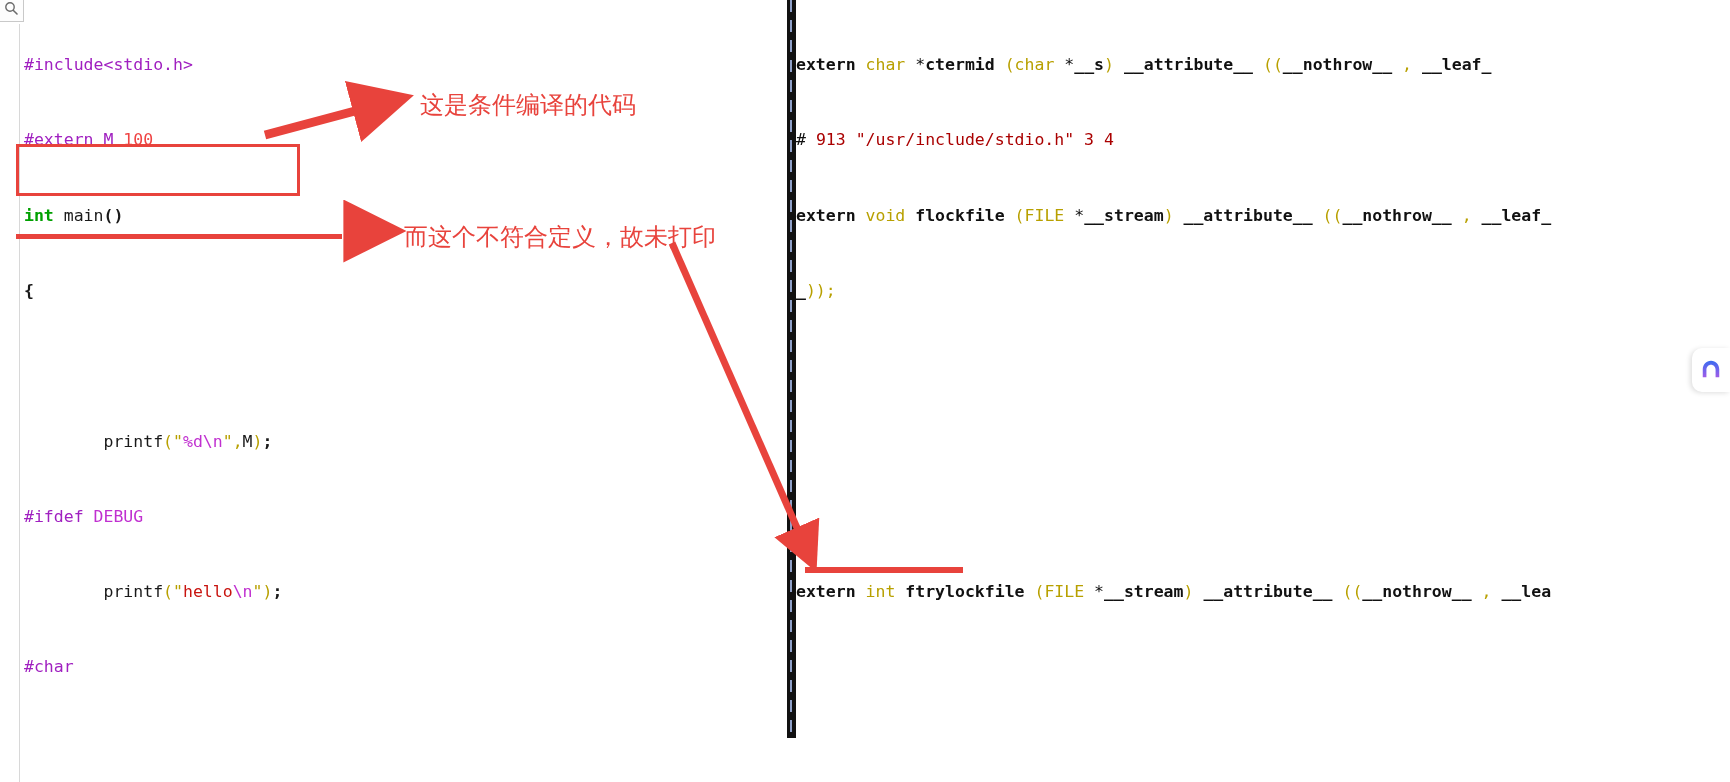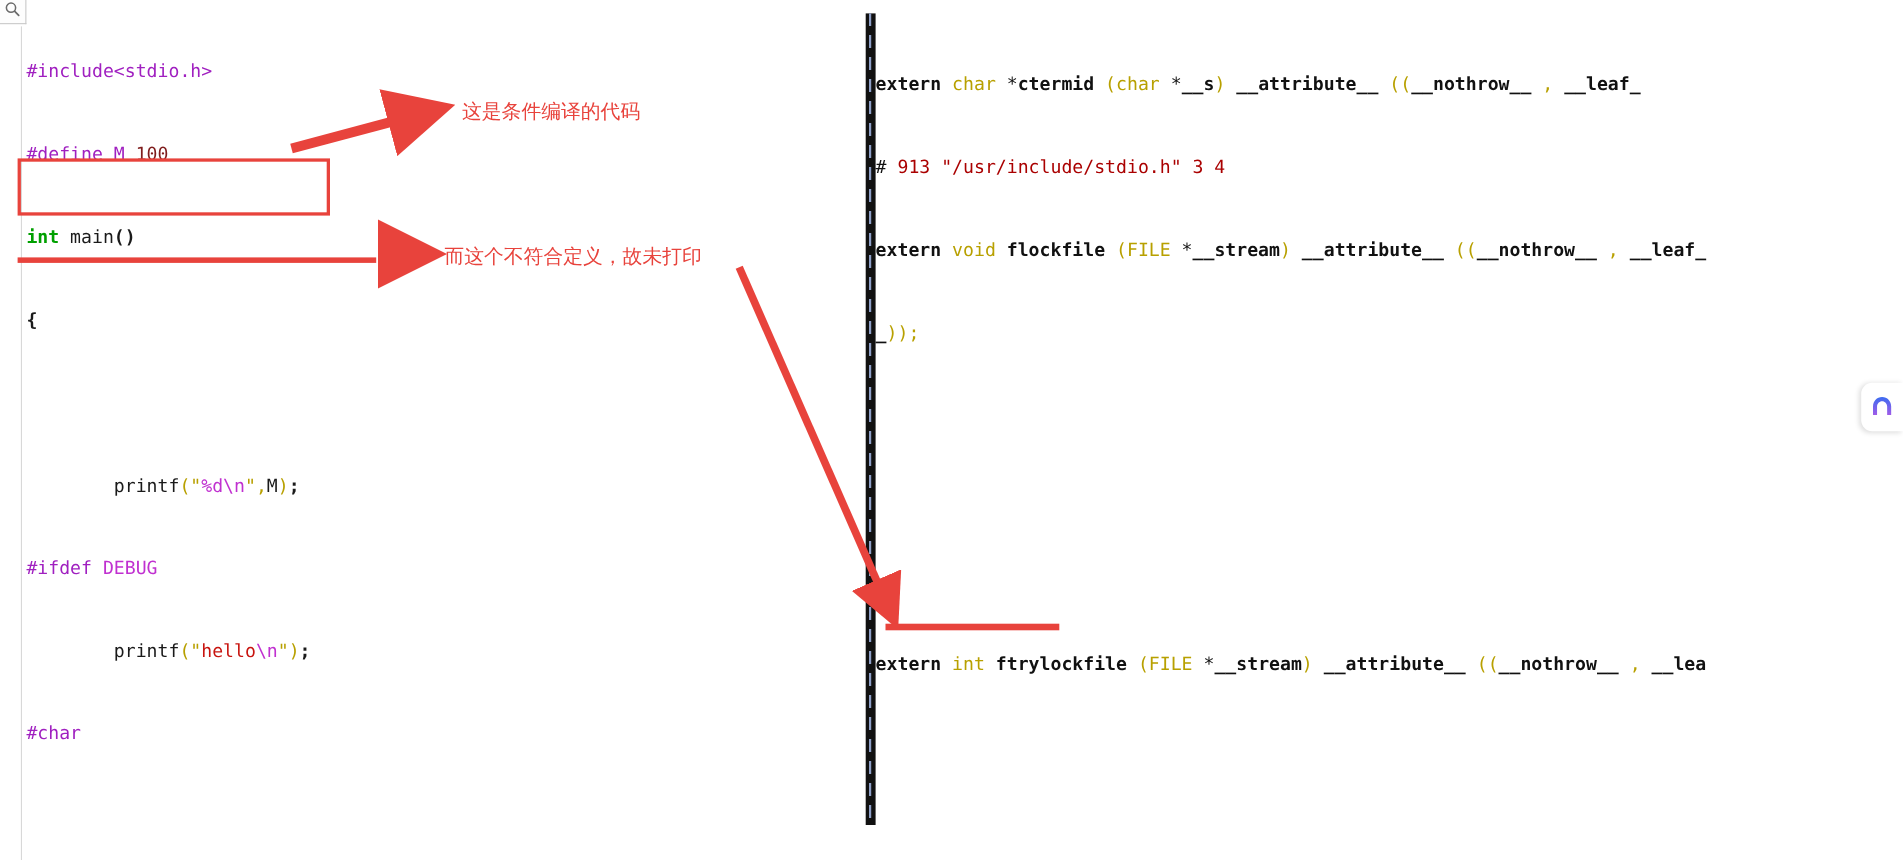--- a/index.html
+++ b/index.html
@@ -49,37 +49,37 @@
     font-size: 16.5px;
     line-height: 25.1px;
     white-space: pre;
     letter-spacing: 0px;
   }
   .ln { height: 25.1px; }
 
   
   .pp      { color: #a020c0; }            
   .ppname  { color: #c030d0; }
-  .num     { color: #7f1d1d; }
+  .num     { color: #ef4444; }
   .cmt     { color: #2b2bd0; font-weight: bold; }
   .cmt-cjk { color: #2b2bd0; font-family: "DejaVu Sans", sans-serif; font-size: 13px; }
   .kw      { color: #00a000; font-weight: bold; }
   .fn      { color: #1a1a1a; }
   .brace   { color: #1a1a1a; font-weight: bold; }
   .str     { color: #c8140f; }
   .quote   { color: #b8a000; }
   .paren   { color: #b8a000; }
   .esc     { color: #c030d0; text-align: center; }
 
   
   .annot-text {
     position: absolute;
     color: #e8433c;
     font-family: "DejaVu Sans", sans-serif;
-    font-size: 18px;
+    font-size: 24px;
     white-space: nowrap;
   }
   .red-box {
     position: absolute;
     border: 3px solid #e8433c;
   }
   .red-underline {
     position: absolute;
     height: 5px;
     background: #e8433c;
@@ -89,21 +89,21 @@
   #overlay {
     position: absolute;
     left: 0; top: 0;
     width: 1730px; height: 782px;
     pointer-events: none;
   }
 
   
   #right-pane {
     position: absolute;
-    left: 786px; top: 12px;
+    left: 786px; top: 0;
     width: 944px; height: 738px;
     background: #ffffff;
     overflow: hidden;
   }
   #right-bar {
     position: absolute;
     left: 1px; top: 0;
     width: 9px; height: 782px;
     background: #111111;
   }
@@ -153,21 +153,21 @@
       <svg width="15" height="15" viewBox="0 0 15 15" aria-hidden="true">
         <circle cx="6" cy="6" r="4.2" fill="none" stroke="#6b6b6b" stroke-width="1.4"></circle>
         <line x1="9.2" y1="9.2" x2="13" y2="13" stroke="#6b6b6b" stroke-width="1.6" stroke-linecap="round"></line>
       </svg>
     </div>
 
     <div id="left-gutter"></div>
 
     <div id="left-code">
       <div class="ln"><span class="pp">#include</span><span class="pp">&lt;stdio.h&gt;</span></div>
-      <div class="ln"><span class="pp">#define</span><span class="pp"> M </span><span class="num">100</span></div>
+      <div class="ln"><span class="pp">#extern</span><span class="pp"> M </span><span class="num">100</span></div>
       <div class="ln"><span class="kw">int</span><span class="fn"> main</span><span class="brace">()</span></div>
       <div class="ln"><span class="brace">{</span></div>
       <div class="ln"> </div>
       <div class="ln"><span class="fn">        printf</span><span class="paren">(</span><span class="quote">"</span><span class="esc">%d\n</span><span class="quote">"</span><span class="paren">,</span><span class="fn">M</span><span class="paren">)</span><span class="brace">;</span></div>
       <div class="ln"><span class="pp">#ifdef</span><span class="ppname"> DEBUG</span></div>
       <div class="ln"><span class="fn">        printf</span><span class="paren">(</span><span class="quote">"</span><span class="str">hello</span><span class="esc">\n</span><span class="quote">"</span><span class="paren">)</span><span class="brace">;</span></div>
       <div class="ln"><span class="pp">#char</span></div>
       
       
       

